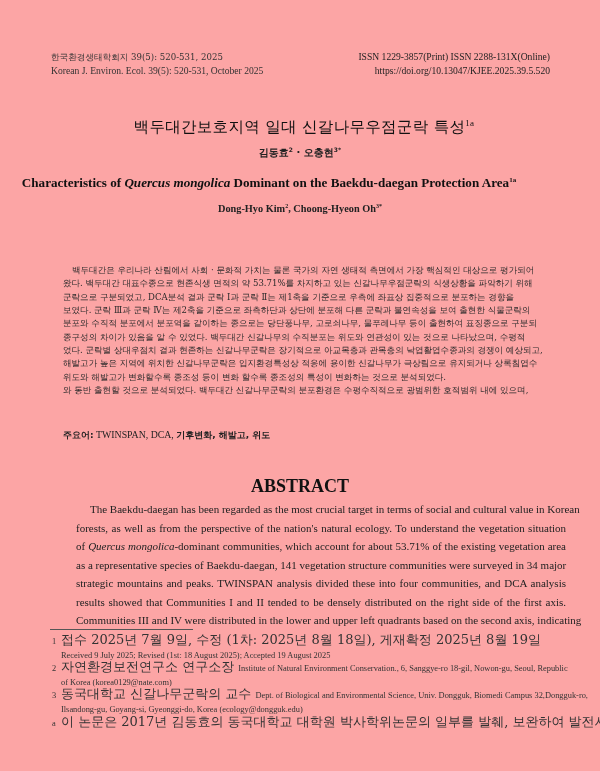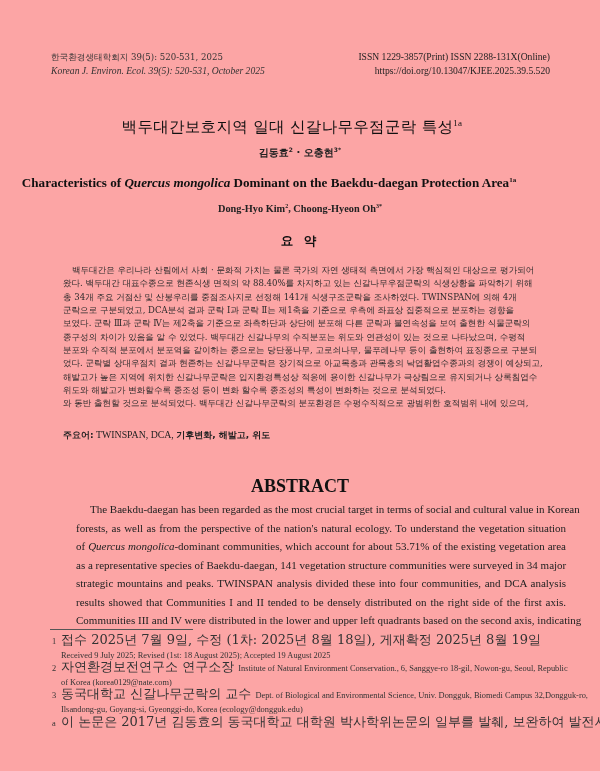--- a/index.html
+++ b/index.html
@@ -3,24 +3,24 @@
   <meta charset="utf-8">
   <style>
     html, body { margin: 0; padding: 0; background: #ffffff; }
     body {
       width: 600px; height: 771px; position: relative; overflow: hidden;
       font-family: "Liberation Serif", "DejaVu Serif", serif; color: #1a1a1a;
     }
     .page { position: absolute; left: 0; top: 0; width: 600px; height: 771px; background: #fca5a5; }
     .hdr-left { position: absolute; left: 51px; top: 50px; font-size: 9.6px; line-height: 14px; color: #333; }
     .hdr-left .ko { font-family: "DejaVu Serif", serif; font-size: 8.6px; }
-    .hdr-left .en { font-style: italic; }
+    .hdr-left .en { }
     .hdr-right { position: absolute; right: 50px; top: 50px; font-size: 9.6px; line-height: 14px; text-align: right; color: #222; }
 
-    .title-ko { position: absolute; left: 4px; width: 576px; top: 117px; text-align: center;
+    .title-ko { position: absolute; left: 16px; width: 576px; top: 117px; text-align: center;
       font-family: "DejaVu Sans", sans-serif; font-size: 15.5px; color: #111; letter-spacing: 0.3px; }
     .title-ko sup { font-family: "Liberation Serif", serif; font-size: 9px; font-weight: normal; vertical-align: 6px; }
     .authors-ko { position: absolute; left: 0; width: 600px; top: 146px; text-align: center;
       font-family: "DejaVu Sans", sans-serif; font-size: 10px; font-weight: bold; color: #222; }
     .authors-ko sup { font-size: 6px; vertical-align: 4px; }
     .title-en { position: absolute; left: 0; width: 538px; top: 175px; text-align: center;
       font-size: 13.1px; font-weight: bold; color: #111; }
     .title-en i { font-weight: bold; }
     .title-en sup { font-size: 7px; vertical-align: 5px; }
     .authors-en { position: absolute; left: 0; width: 600px; top: 203px; text-align: center;
@@ -75,30 +75,28 @@
   </div>
 
   <div class="title-en">
     <span>Characteristics of </span><i>Quercus mongolica</i><span> Dominant on the Baekdu-daegan Protection Area</span><sup>1a</sup>
   </div>
 
   <div class="authors-en">
     <span>Dong-Hyo Kim</span><sup>2</sup><span>, </span><span>Choong-Hyeon Oh</span><sup>3*</sup>
   </div>
 
-  <div class="yoyak">요 약</div>
 
   <div class="abs-ko">
     <span class="ln first">백두대간은 우리나라 산림에서 사회 · 문화적 가치는 물론 국가의 자연 생태적 측면에서 가장 핵심적인 대상으로 평가되어</span>
-    <span class="ln">왔다. 백두대간 대표수종으로 현존식생 면적의 약 88.40%를 차지하고 있는 신갈나무우점군락의 식생상황을 파악하기 위해</span>
-    <span class="ln">총 34개 주요 거점산 및 산봉우리를 중점조사지로 선정해 141개 식생구조군락을 조사하였다. TWINSPAN에 의해 4개</span>
+    <span class="ln">왔다. 백두대간 대표수종으로 현존식생 면적의 약 53.71%를 차지하고 있는 신갈나무우점군락의 식생상황을 파악하기 위해</span>
     <span class="ln">군락으로 구분되었고, DCA분석 결과 군락 Ⅰ과 군락 Ⅱ는 제1축을 기준으로 우측에 좌표상 집중적으로 분포하는 경향을</span>
     <span class="ln">보였다. 군락 Ⅲ과 군락 Ⅳ는 제2축을 기준으로 좌측하단과 상단에 분포해 다른 군락과 불연속성을 보여 출현한 식물군락의</span>
+    <span class="ln">분포와 수직적 분포에서 분포역을 같이하는 종으로는 당단풍나무, 고로쇠나무, 물푸레나무 등이 출현하여 표징종으로 구분되</span>
     <span class="ln">종구성의 차이가 있음을 알 수 있었다. 백두대간 신갈나무의 수직분포는 위도와 연관성이 있는 것으로 나타났으며, 수평적</span>
-    <span class="ln">분포와 수직적 분포에서 분포역을 같이하는 종으로는 당단풍나무, 고로쇠나무, 물푸레나무 등이 출현하여 표징종으로 구분되</span>
     <span class="ln">었다. 군락별 상대우점치 결과 현존하는 신갈나무군락은 장기적으로 아교목층과 관목층의 낙엽활엽수종과의 경쟁이 예상되고,</span>
     <span class="ln">해발고가 높은 지역에 위치한 신갈나무군락은 입지환경특성상 적응에 용이한 신갈나무가 극상림으로 유지되거나 상록침엽수</span>
     <span class="ln">위도와 해발고가 변화할수록 종조성 등이 변화 할수록 종조성의 특성이 변화하는 것으로 분석되었다.</span>
     <span class="ln">와 동반 출현할 것으로 분석되었다. 백두대간 신갈나무군락의 분포환경은 수평수직적으로 광범위한 호적범위 내에 있으며,</span>
   </div>
 
   <div class="keywords">
     <span class="kw-label">주요어:</span><span> TWINSPAN, DCA, </span><span class="kw-ko">기후변화, 해발고, 위도</span>
   </div>
 

